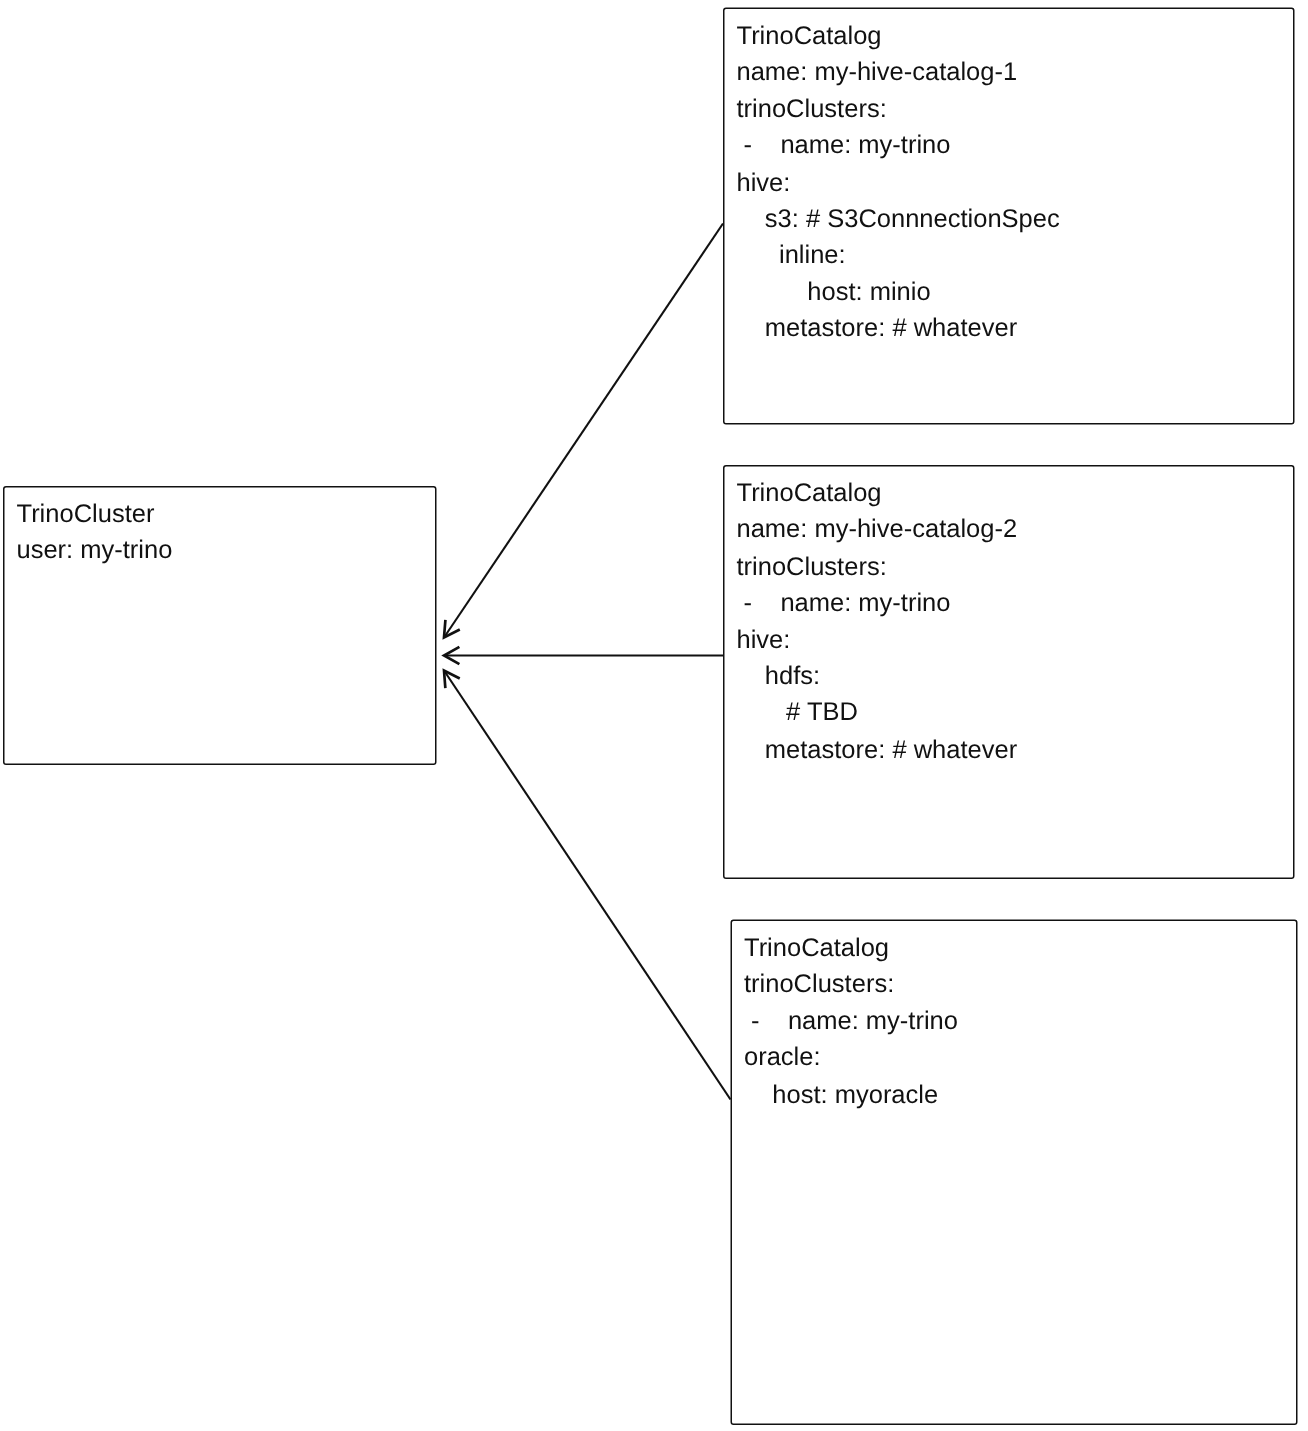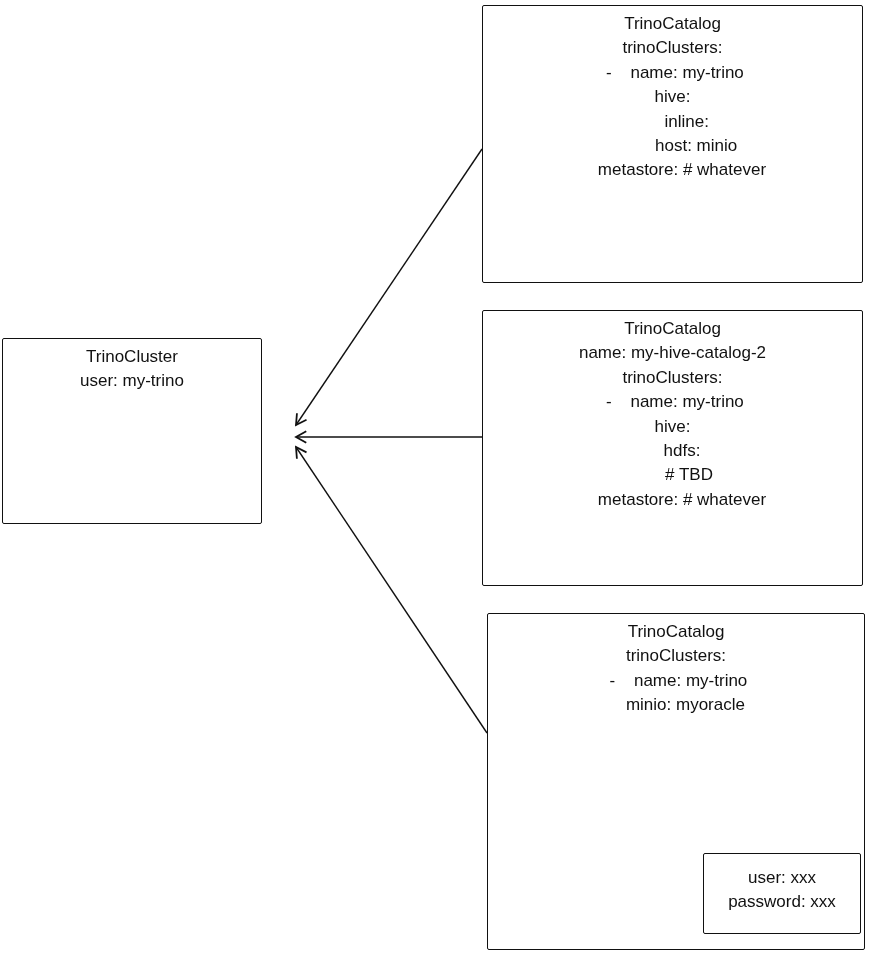--- a/index.html
+++ b/index.html
@@ -22,21 +22,20 @@
     top: 0;
     pointer-events: none;
   }
   .box {
     position: absolute;
     border: 1.6px solid #111111;
     border-radius: 2px;
     background: #ffffff;
     box-sizing: border-box;
     padding: 6px 8px;
-    text-align: center;
   }
   .line {
     font-size: 17px;
     line-height: 24.4px;
     white-space: pre;
   }
   .secret {
     text-align: center;
     padding-top: 12px;
   }
@@ -54,51 +53,50 @@
       <marker id="arrow" viewBox="0 0 12 12" refX="10" refY="6" markerWidth="11" markerHeight="11" orient="auto-start-reverse">
         <path d="M2,1.5 L10,6 L2,10.5" fill="none" stroke="#111111" stroke-width="1.4"></path>
       </marker>
     </defs>
     <line x1="482" y1="149" x2="296" y2="425" stroke="#111111" stroke-width="1.4" marker-end="url(#arrow)"></line>
     <line x1="482" y1="437" x2="296" y2="437" stroke="#111111" stroke-width="1.4" marker-end="url(#arrow)"></line>
     <line x1="487" y1="733" x2="296" y2="447" stroke="#111111" stroke-width="1.4" marker-end="url(#arrow)"></line>
     <line x1="755" y1="816" x2="779" y2="848" stroke="#111111" stroke-width="1.4" marker-end="url(#arrow)"></line>
   </svg>
 
-  <div class="box" style="left:2px; top:338px; width:260px; height:186px;">
+  <div class="box" style="left:2px; top:324px; width:289px; height:186px;">
     <div class="line">TrinoCluster</div>
     <div class="line">user: my-trino</div>
   </div>
 
   <div class="box" style="left:482px; top:5px; width:381px; height:278px;">
     <div class="line">TrinoCatalog</div>
+    <div class="line">name: my-hive-catalog-1</div>
     <div class="line">trinoClusters:</div>
     <div class="line"> -    name: my-trino</div>
     <div class="line">hive:</div>
+    <div class="line">    s3: # S3ConnnectionSpec</div>
     <div class="line">      inline:</div>
     <div class="line">          host: minio</div>
     <div class="line">    metastore: # whatever</div>
   </div>
 
   <div class="box" style="left:482px; top:310px; width:381px; height:276px;">
     <div class="line">TrinoCatalog</div>
     <div class="line">name: my-hive-catalog-2</div>
     <div class="line">trinoClusters:</div>
     <div class="line"> -    name: my-trino</div>
     <div class="line">hive:</div>
     <div class="line">    hdfs:</div>
     <div class="line">       # TBD</div>
     <div class="line">    metastore: # whatever</div>
   </div>
 
   <div class="box" style="left:487px; top:613px; width:378px; height:337px;">
     <div class="line">TrinoCatalog</div>
     <div class="line">trinoClusters:</div>
     <div class="line"> -    name: my-trino</div>
-    <div class="line">    minio: myoracle</div>
+    <div class="line">oracle:</div>
+    <div class="line">    host: myoracle</div>
   </div>
 
-  <div class="box secret" style="left:703px; top:853px; width:158px; height:81px;">
-    <div class="line">user: xxx</div>
-    <div class="line">password: xxx</div>
-  </div>
 
 </div>
 
 </body></html>

